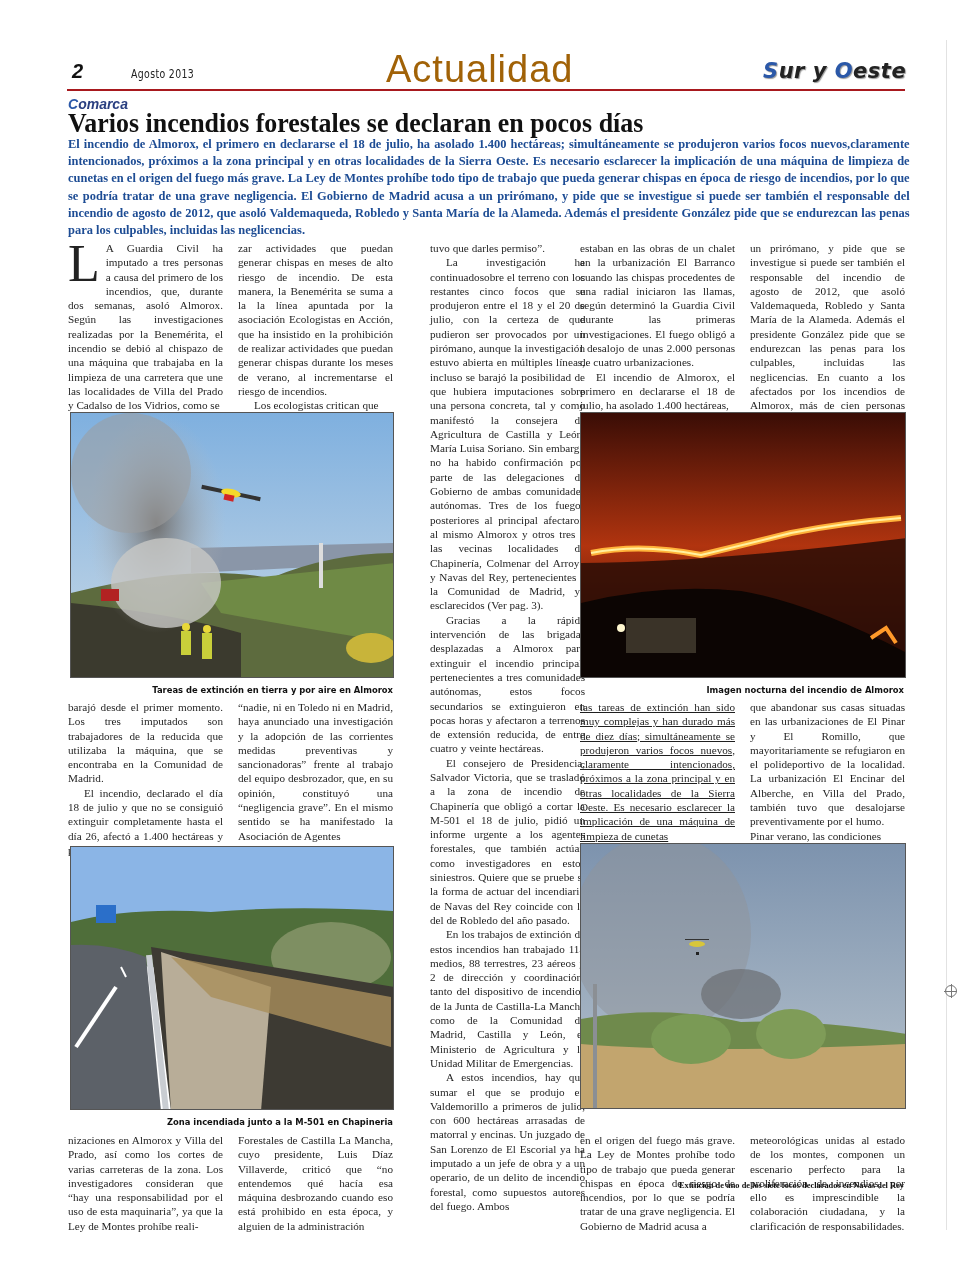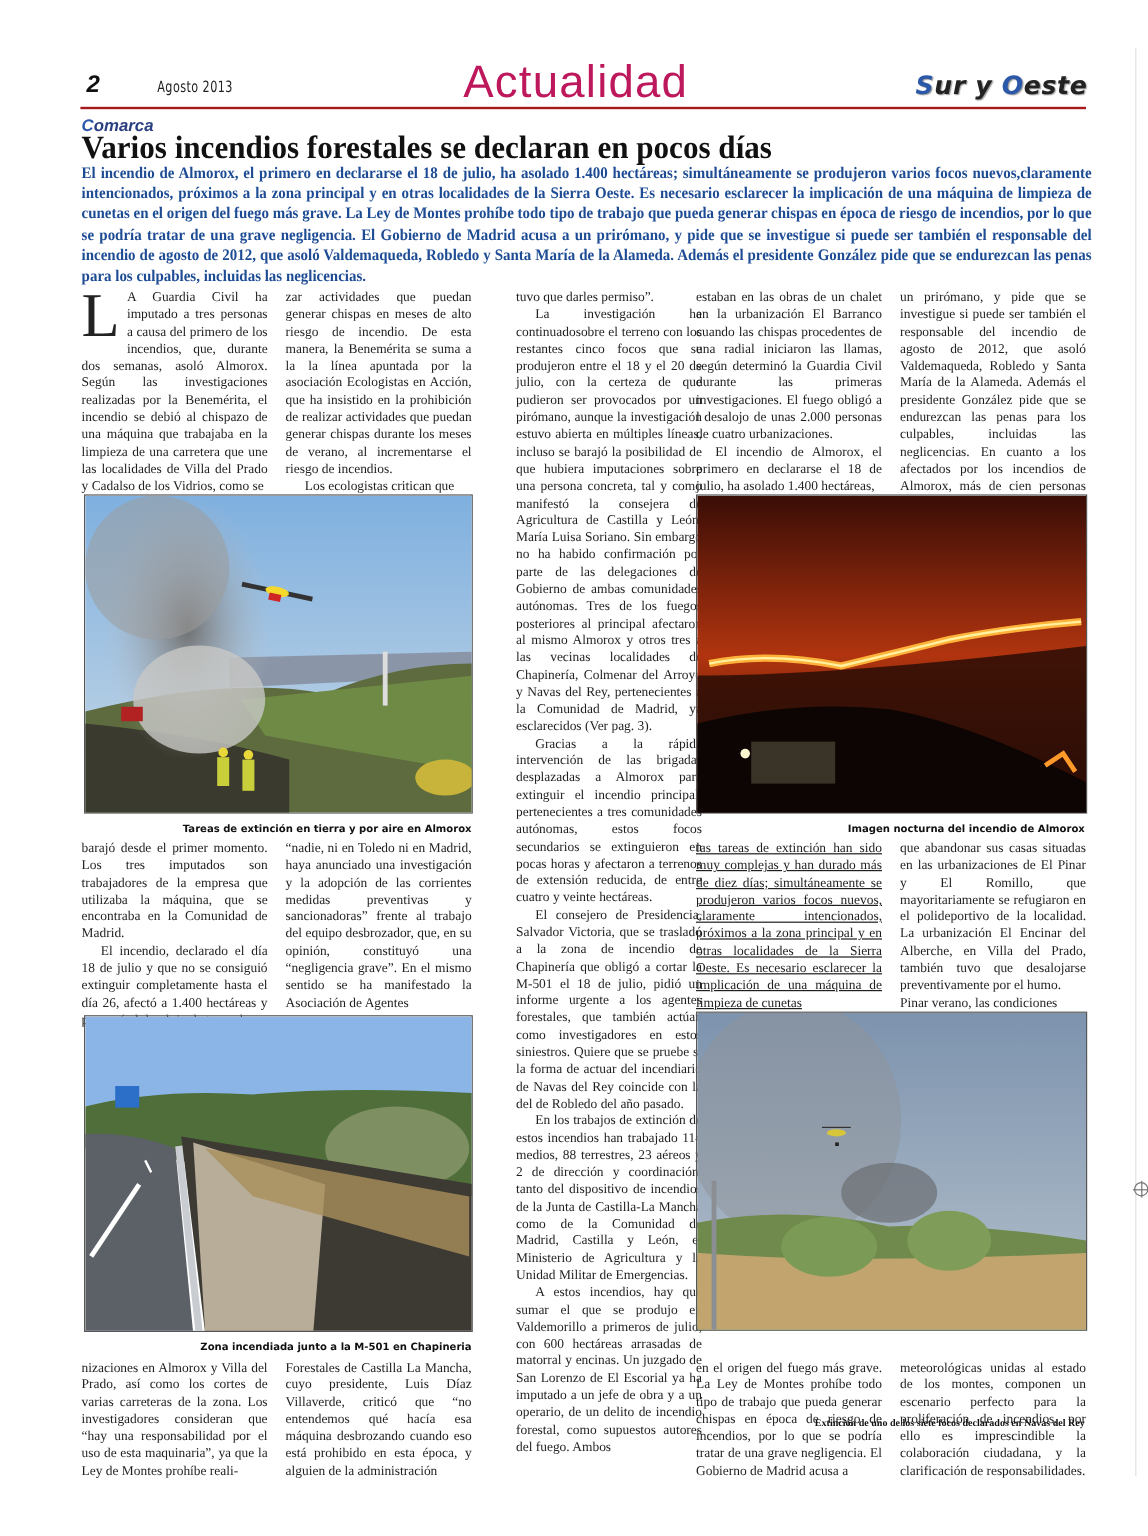--- a/index.html
+++ b/index.html
@@ -4,21 +4,21 @@
 <style>
   * { box-sizing: border-box; margin: 0; padding: 0; }
   html, body { width: 957px; height: 1280px; background: #ffffff; overflow: hidden; }
   body { position: relative; font-family: "Liberation Serif", serif; color: #1a1a1a; }
 
   .abs { position: absolute; }
 
   
   .page-num { left: 72px; top: 60px; font-family: "Liberation Sans", sans-serif; font-style: italic; font-weight: bold; font-size: 20px; color: #111; }
   .date { left: 131px; top: 66px; font-family: "DejaVu Sans", sans-serif; font-size: 13px; color: #222; transform: scaleX(0.72); transform-origin: left; letter-spacing: 0.5px; }
-  .section-title { left: 386px; top: 48px; font-family: "Liberation Sans", sans-serif; font-size: 38px; color: #be185d; letter-spacing: 1px; }
+  .section-title { left: 386px; top: 48px; font-family: "Liberation Sans", sans-serif; font-size: 38px; color: #a16207; letter-spacing: 1px; }
   .logo { left: 763px; top: 59px; font-family: "DejaVu Sans", sans-serif; font-weight: bold; font-style: italic; font-size: 21px; color: #222; text-shadow: 1px 1px 1px #999; letter-spacing: 0.5px; }
   .logo .b { color: #2b58a8; }
   .rule { left: 67px; top: 89px; width: 838px; height: 2px; background: #a8191e; }
   .kicker { left: 68px; top: 96px; font-family: "Liberation Sans", sans-serif; font-style: italic; font-weight: bold; font-size: 14px; color: #2a3f80; }
   .kicker .c { color: #2b58a8; }
 
   .headline { left: 68px; top: 108px; font-family: "Liberation Serif", serif; font-weight: bold; font-size: 27px; color: #111; white-space: nowrap; transform: scaleX(0.96); transform-origin: left; }
   .lede { left: 68px; top: 135px; width: 840px; font-family: "Liberation Serif", serif; font-weight: bold; font-size: 13.4px; line-height: 17.2px; color: #1d4c94; text-align: justify; transform: scaleX(0.93); transform-origin: left; width: 905px; }
 
   
@@ -123,21 +123,21 @@
     <path d="M0 150 Q120 150 326 125 L326 266 L0 266 Z" fill="#2a0d06" opacity="0.85"></path>
     <path d="M0 190 Q80 170 160 178 Q230 190 326 240 L326 266 L0 266 Z" fill="#0c0503"></path>
     <circle cx="40" cy="215" r="4" fill="#fff7d0"></circle>
     <rect x="45" y="205" width="70" height="35" fill="#3a3328"></rect>
     <path d="M290 225 L305 215 L315 230" stroke="#ff9a2a" stroke-width="4" fill="none"></path>
   </svg>
 </div>
 <div class="abs caption" style="left:580px; top:685px; width:324px;">Imagen nocturna del incendio de Almorox</div>
 
 <div class="abs col" style="left:68px; top:700px; width:155px;">
-  <p class="noind">barajó desde el primer momento. Los tres imputados son trabajadores de la empresa que utilizaba la máquina, que se encontraba en la Comunidad de Madrid.</p>
+  <p class="noind">barajó desde el primer momento. Los tres imputados son trabajadores de la reducida que utilizaba la máquina, que se encontraba en la Comunidad de Madrid.</p>
   <p>El incendio, declarado el día 18 de julio y que no se consiguió extinguir completamente hasta el día 26, afectó a 1.400 hectáreas y provocó el desalojo de tres urba-</p>
 </div>
 <div class="abs col" style="left:238px; top:700px; width:155px;">
   <p class="noind">“nadie, ni en Toledo ni en Madrid, haya anunciado una investigación y la adopción de las corrientes medidas preventivas y sancionadoras” frente al trabajo del equipo desbrozador, que, en su opinión, constituyó una “negligencia grave”. En el mismo sentido se ha manifestado la Asociación de Agentes</p>
 </div>
 <div class="abs col" style="left:580px; top:700px; width:155px;text-decoration:underline;">
   <p class="noind">las tareas de extinción han sido muy complejas y han durado más de diez días; simultáneamente se produjeron varios focos nuevos, claramente intencionados, próximos a la zona principal y en otras localidades de la Sierra Oeste. Es necesario esclarecer la implicación de una máquina de limpieza de cunetas</p>
 </div>
 <div class="abs col" style="left:750px; top:700px; width:155px;">
   <p class="noind">que abandonar sus casas situadas en las urbanizaciones de El Pinar y El Romillo, que mayoritariamente se refugiaron en el polideportivo de la localidad. La urbanización El Encinar del Alberche, en Villa del Prado, también tuvo que desalojarse preventivamente por el humo.</p>

